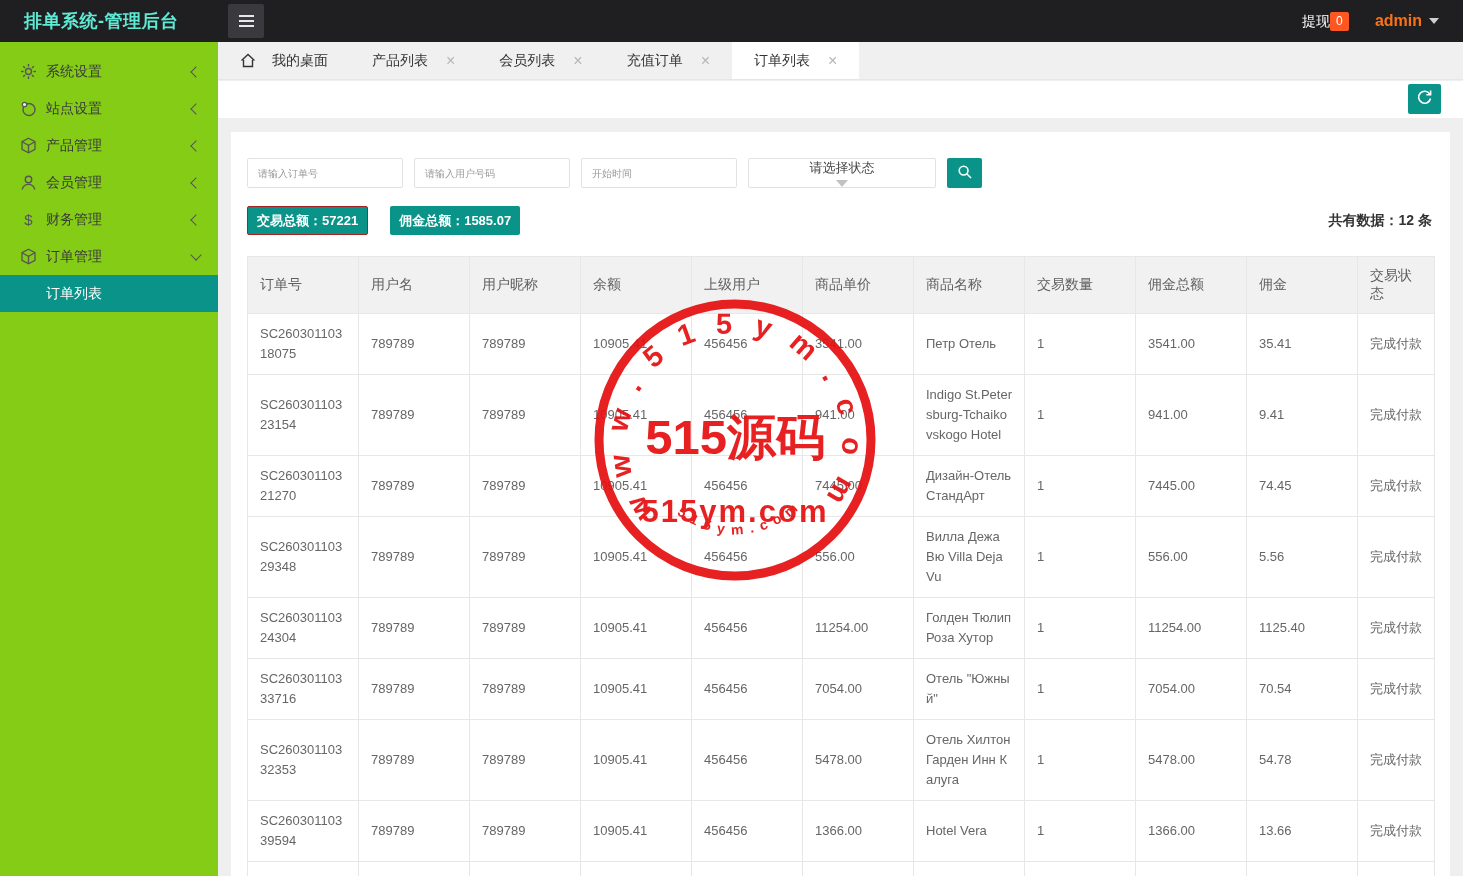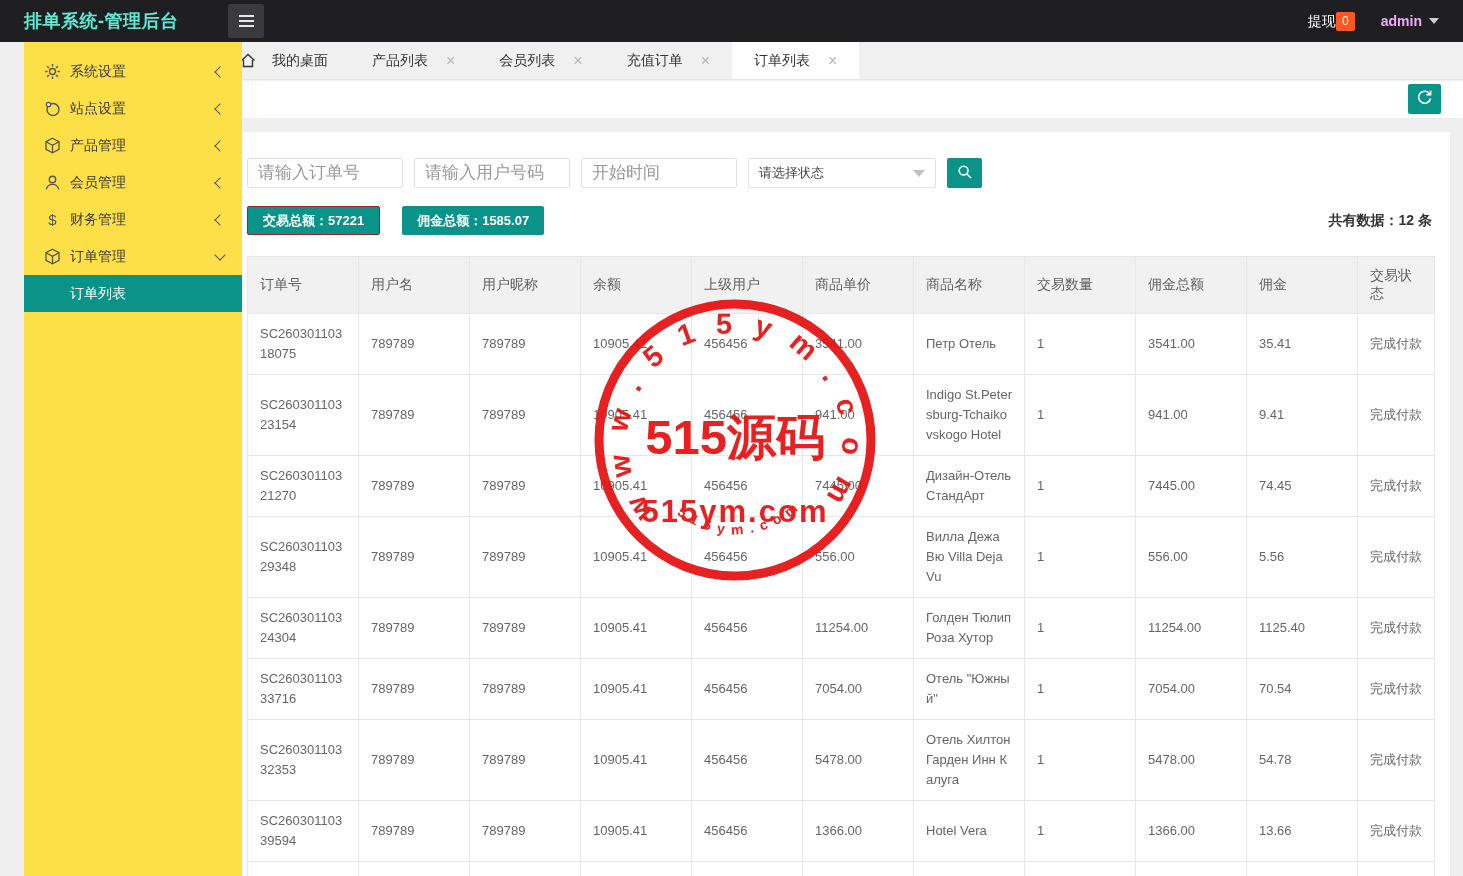--- a/index.html
+++ b/index.html
@@ -10,26 +10,26 @@
   .topbar { position:absolute; left:0; top:0; width:1463px; height:42px;
     background:#1f1f22; display:flex; align-items:center; z-index:30; }
   .brand { width:218px; padding-left:24px; color:#5eead4; font-size:18px; font-weight:bold; letter-spacing:.5px; }
   .burger-btn { width:36px; height:34px; margin-left:10px; background:#3a3a3e; border-radius:2px;
     display:flex; flex-direction:column; align-items:center; justify-content:center; gap:3px; cursor:pointer; }
   .burger-btn i { display:block; width:15px; height:2px; background:#e8e8e8; }
   .topbar-right { margin-left:auto; display:flex; align-items:center; gap:26px; padding-right:24px; }
   .withdraw { display:flex; align-items:flex-end; color:#fff; font-size:14px; cursor:pointer; }
   .withdraw-badge { min-width:19px; height:19px; background:#ff5722; color:#fff; font-size:12px;
     display:flex; align-items:center; justify-content:center; border-radius:2px; padding:0 4px; }
-  .userbox { display:flex; align-items:center; gap:7px; color:#f0abfc; font-size:14px; font-weight:bold; cursor:pointer; }
+  .userbox { display:flex; align-items:center; gap:7px; color:#f97316; font-size:16px; font-weight:bold; cursor:pointer; }
   .caret-down { width:0; height:0; border-left:5px solid transparent; border-right:5px solid transparent;
     border-top:6px solid #cfcfcf; display:inline-block; }
 
   
-  .sidebar { position:absolute; left:0; top:42px; width:218px; height:834px; background:#fde047; z-index:20;margin-left:24px; }
+  .sidebar { position:absolute; left:0; top:42px; width:218px; height:834px; background:#84cc16; z-index:20; }
   .side-item { height:37px; display:flex; align-items:center; padding:0 18px 0 20px;
     color:#3a3a3a; font-size:14px; cursor:pointer; }
   .side-item:first-child { margin-top:11px; }
   .side-ic { width:26px; display:inline-flex; align-items:center; color:#555; }
   .side-ic svg { display:block; }
   .side-label { flex:1; }
   .chev { width:8px; height:8px; border-left:1.6px solid #555; border-bottom:1.6px solid #555; display:inline-block; }
   .chev.left { transform:rotate(45deg); }
   .chev.down { transform:rotate(-45deg); margin-top:-4px; }
   .submenu-item { height:37px; display:flex; align-items:center; padding-left:46px;
@@ -48,31 +48,31 @@
   .toolstrip { position:absolute; left:218px; top:81px; width:1245px; height:37px; background:#fff; }
   .refresh-btn { position:absolute; right:22px; top:3px; width:33px; height:30px; background:#0a9489;
     border:none; border-radius:2px; display:flex; align-items:center; justify-content:center; cursor:pointer; }
 
   
   .content { position:absolute; left:218px; top:118px; width:1245px; height:758px; background:#efefef; }
   .panel { position:absolute; left:13px; top:14px; width:1219px; height:900px; background:#fff; padding:26px 16px 0 16px; }
 
   .filter-row { display:flex; align-items:center; gap:11px; }
   .f-input { width:156px; height:30px; border:1px solid #e2e2e2; border-radius:2px; padding:0 10px;
-    font-size:17px; color:#333; outline:none; font-family:inherit; }
+    font-size:10px; color:#333; outline:none; font-family:inherit; }
   .f-input::placeholder { color:#999; }
   .f-select { width:188px; height:30px; border:1px solid #e2e2e2; border-radius:2px; padding:0 10px;
-    font-size:13px; color:#444; display:flex; align-items:center; justify-content:space-between; cursor:pointer; }
+    font-size:13px; color:#444; display:flex; align-items:center; justify-content:space-between; cursor:pointer;flex-direction:column; }
   .sel-caret { width:0; height:0; border-left:6px solid transparent; border-right:6px solid transparent;
     border-top:7px solid #c2c2c2; }
   .search-btn { width:35px; height:30px; background:#0a9489; border:none; border-radius:2px;
     display:flex; align-items:center; justify-content:center; cursor:pointer; }
 
   .summary-row { display:flex; align-items:center; margin-top:18px; }
-  .badge { height:29px; display:flex; align-items:center; padding:0 15px; background:#0a9489;
+  .badge { height:29px; display:flex; align-items:center; padding:0 9px; background:#0a9489;
     color:#fff; font-size:13px; font-weight:bold; border-radius:2px; }
   .badge.bordered { border:1px solid #a62222; }
   .badge + .badge { margin-left:22px; }
   .count-text { margin-left:auto; font-size:14px; color:#333; padding-right:2px;font-weight:bold; }
 
   table.grid { border-collapse:collapse; table-layout:fixed; width:1187px; margin-top:21px; }
   table.grid th, table.grid td { border:1px solid #e7e7e7; text-align:left; vertical-align:middle;
     padding:10px 12px; word-break:break-all; }
   table.grid th { height:43px; background:#f1f1f1; color:#5f5f5f; font-size:14px; font-weight:normal; }
   table.grid td { color:#666; font-size:13px; line-height:20px; }

